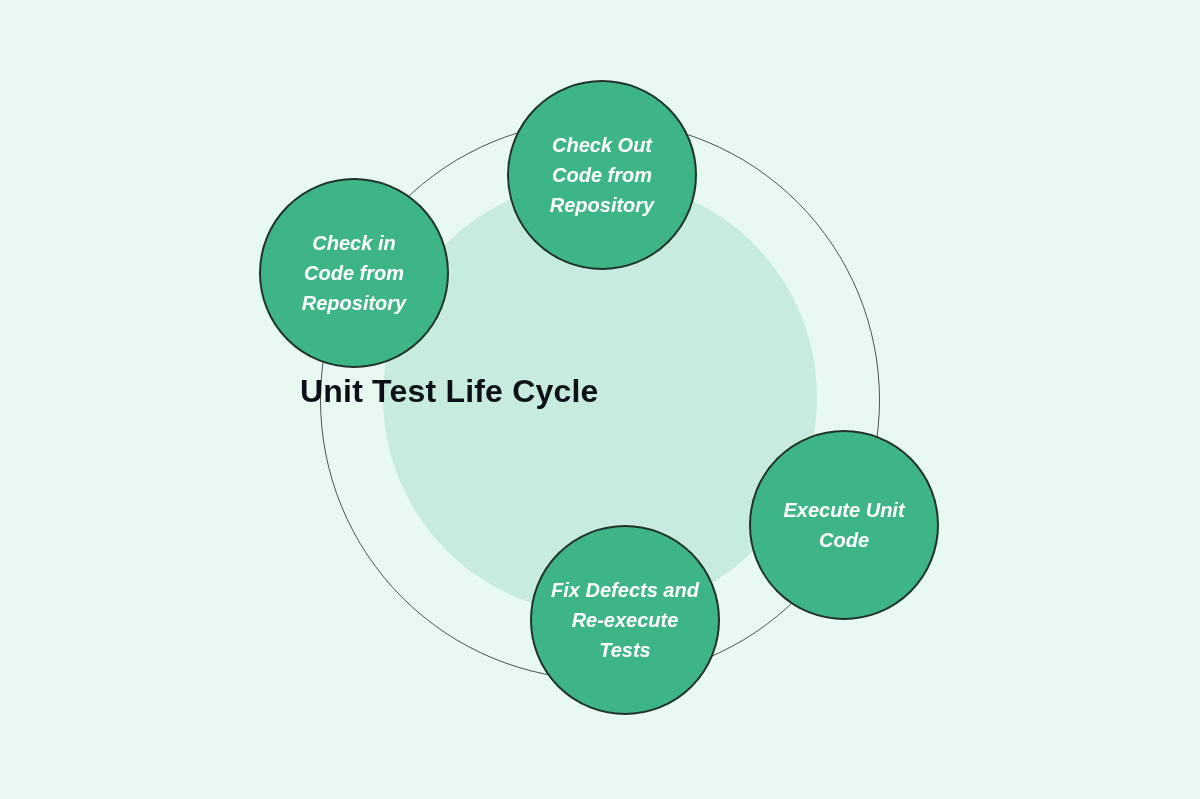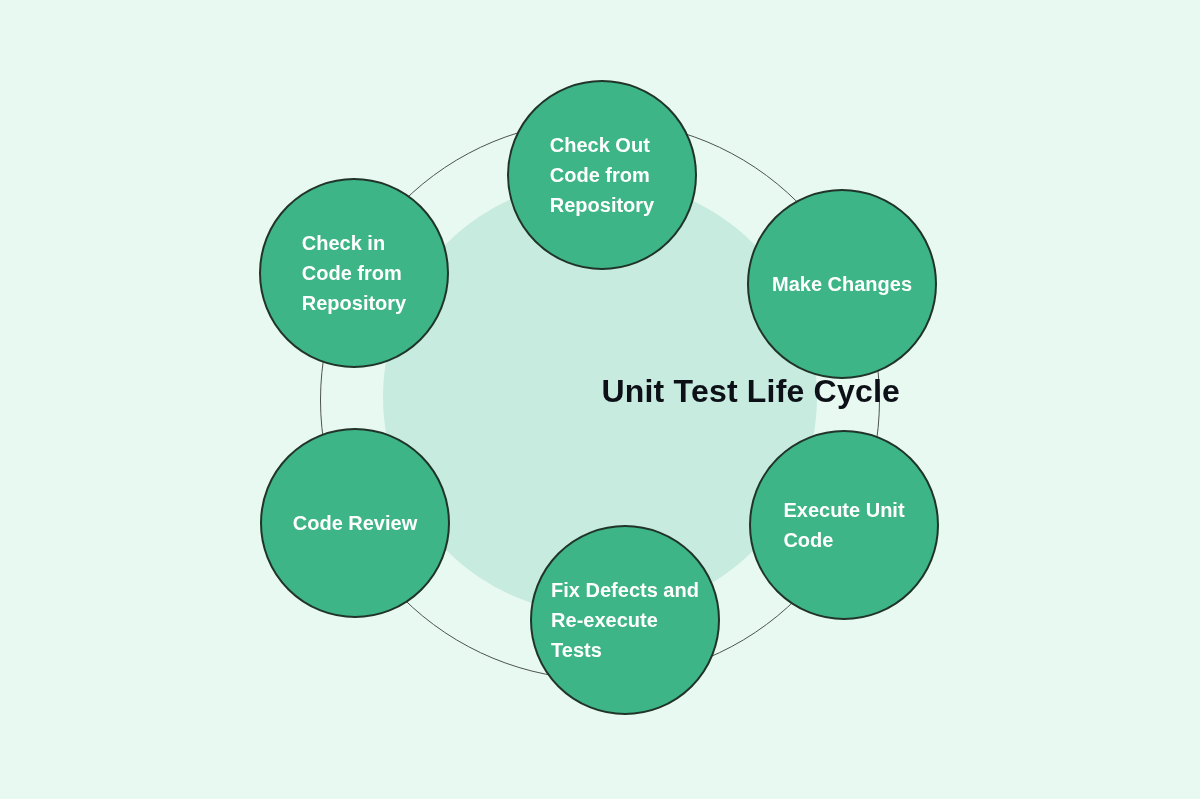--- a/index.html
+++ b/index.html
@@ -44,39 +44,40 @@
       var(--center-fill) 0%,
       var(--center-fill) 86%,
       rgba(199, 236, 223, 0) 100%);
     z-index: 1;
   }
   .title {
     position: absolute;
     left: 300px;
     top: 373px;
     width: 600px;
-    text-align: right;
+    text-align: left;
     font-size: 32px;
     font-weight: 700;
     letter-spacing: 0.2px;
     color: var(--title-text);
     z-index: 3;
   }
   .node {
     position: absolute;
     width: 190px;
     height: 190px;
     border-radius: 50%;
     background: var(--node-fill);
     border: 2px solid var(--node-border);
     display: flex;
     align-items: center;
     justify-content: center;
-    text-align: left;
+    text-align: center;
     z-index: 4;
+    font-style: italic;
   }
   .node-label {
     color: var(--node-text);
     font-size: 20px;
     font-weight: 700;
     line-height: 30px;
     white-space: pre-line;
     padding: 0 8px;
   }
   .node-check-out     { left: 507px; top: 80px; }
@@ -96,38 +97,32 @@
   <div class="center-circle"></div>
 
   <div class="title">Unit Test Life Cycle</div>
 
   <div class="node node-check-out">
     <span class="node-label">Check Out
 Code from
 Repository</span>
   </div>
 
-  <div class="node node-make-changes">
-    <span class="node-label">Make Changes</span>
-  </div>
 
   <div class="node node-execute">
     <span class="node-label">Execute Unit
 Code</span>
   </div>
 
   <div class="node node-fix-defects">
     <span class="node-label">Fix Defects and
 Re-execute
 Tests</span>
   </div>
 
-  <div class="node node-code-review">
-    <span class="node-label">Code Review</span>
-  </div>
 
   <div class="node node-check-in">
     <span class="node-label">Check in
 Code from
 Repository</span>
   </div>
 
 </div>
 
 </body></html>

